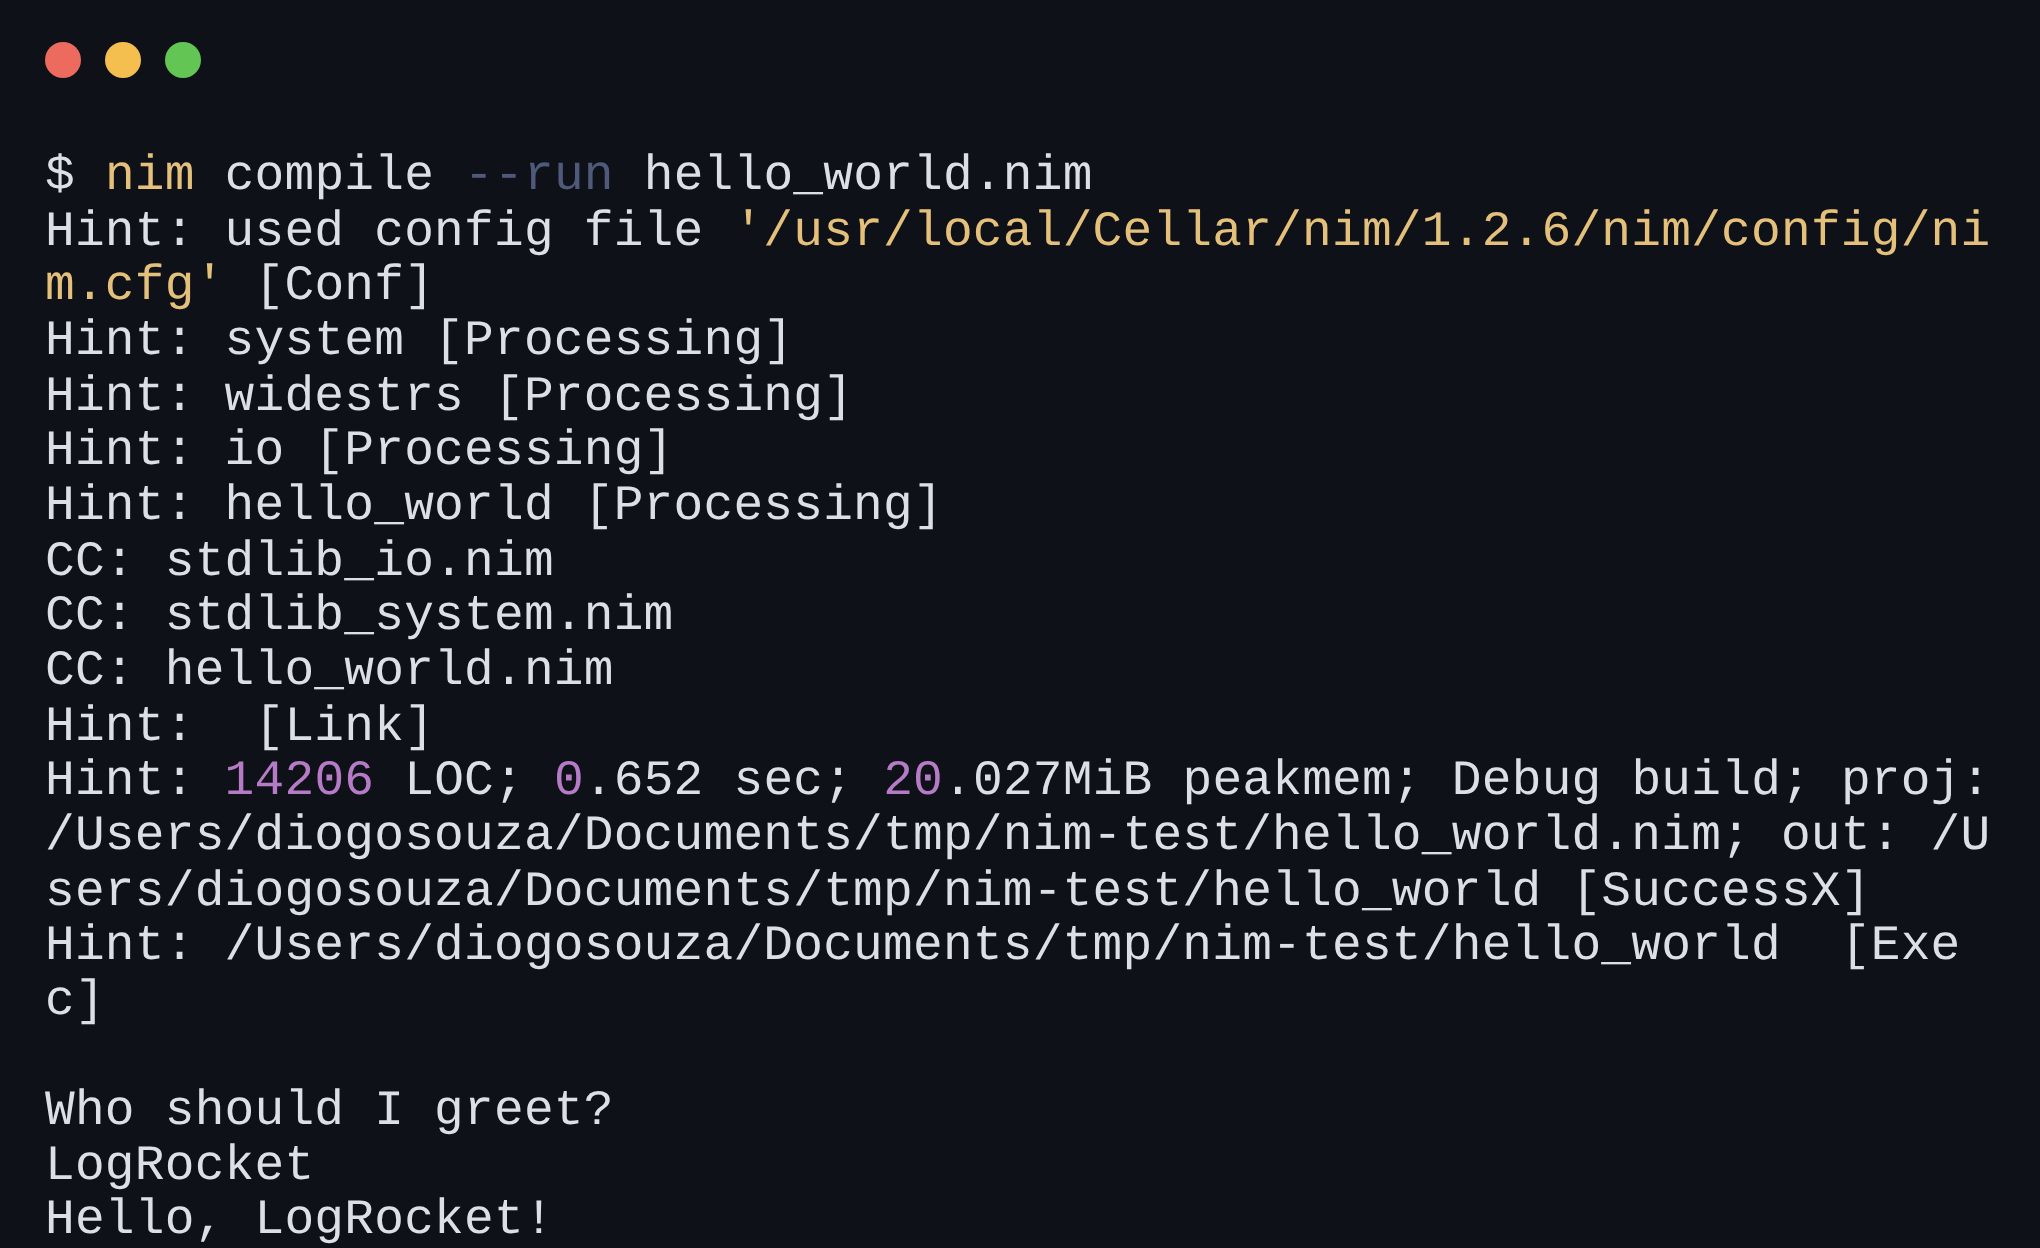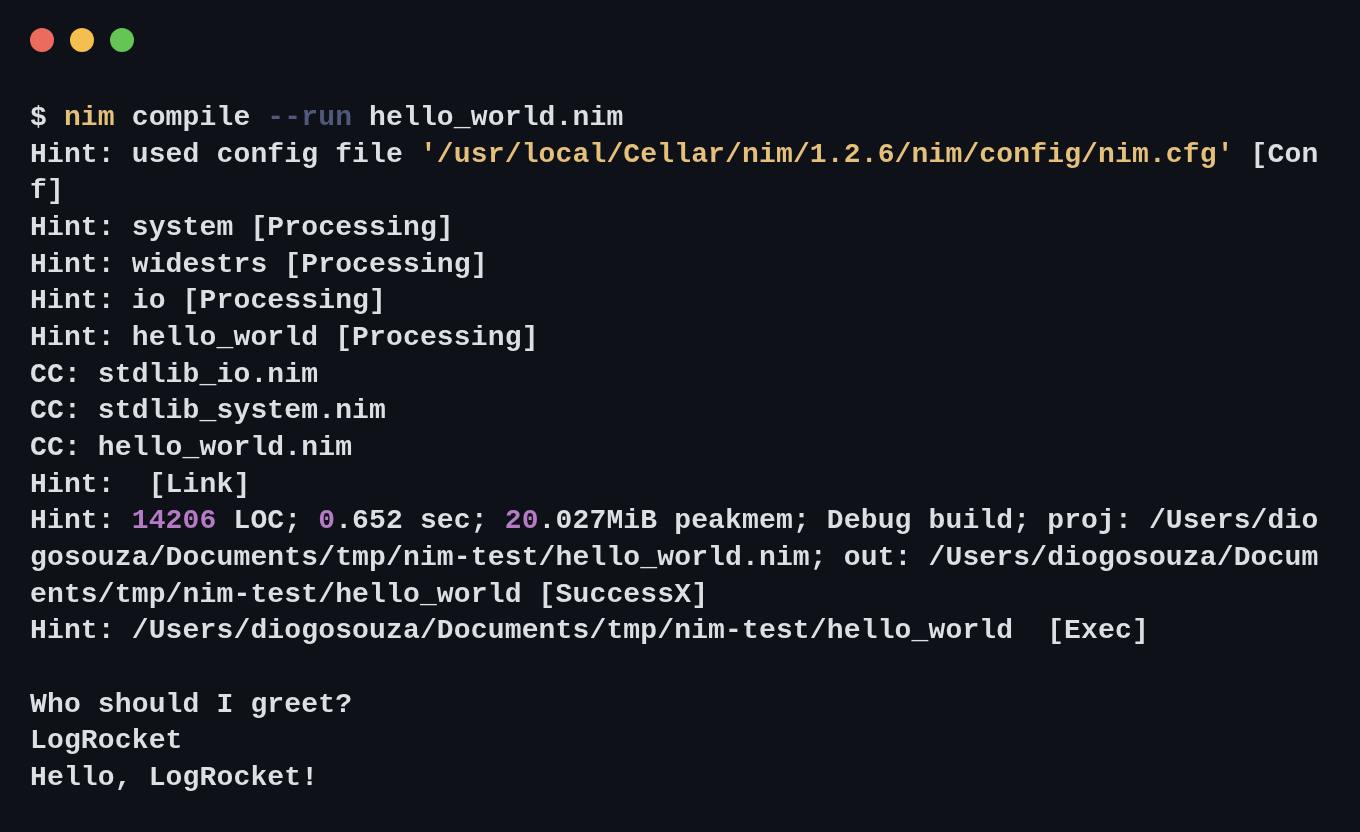--- a/index.html
+++ b/index.html
@@ -28,27 +28,26 @@
   .traffic-light {
     width: 24px;
     height: 24px;
     border-radius: 50%;
   }
   .tl-close    { background: #ed6a5e; }
   .tl-minimize { background: #f5bf4f; }
   .tl-zoom     { background: #62c554; }
 
   .terminal-body {
-    font-size: 28px;
+    font-size: 33px;
     line-height: 36.65px;
     color: #dcdfe4;
     white-space: pre-wrap;
     word-break: break-all;
     letter-spacing: 0.15px;
-    font-weight: bold;
   }
   .c-prompt   { color: #dcdfe4; }
   .c-cmd      { color: #e5c07b; }
   .c-arg      { color: #dcdfe4; }
   .c-flag     { color: #4f5a7a; }
   .c-file     { color: #dcdfe4; }
   .c-string   { color: #e5c07b; }
   .c-num      { color: #b67bc6; }
   .c-text     { color: #dcdfe4; }
 </style>

